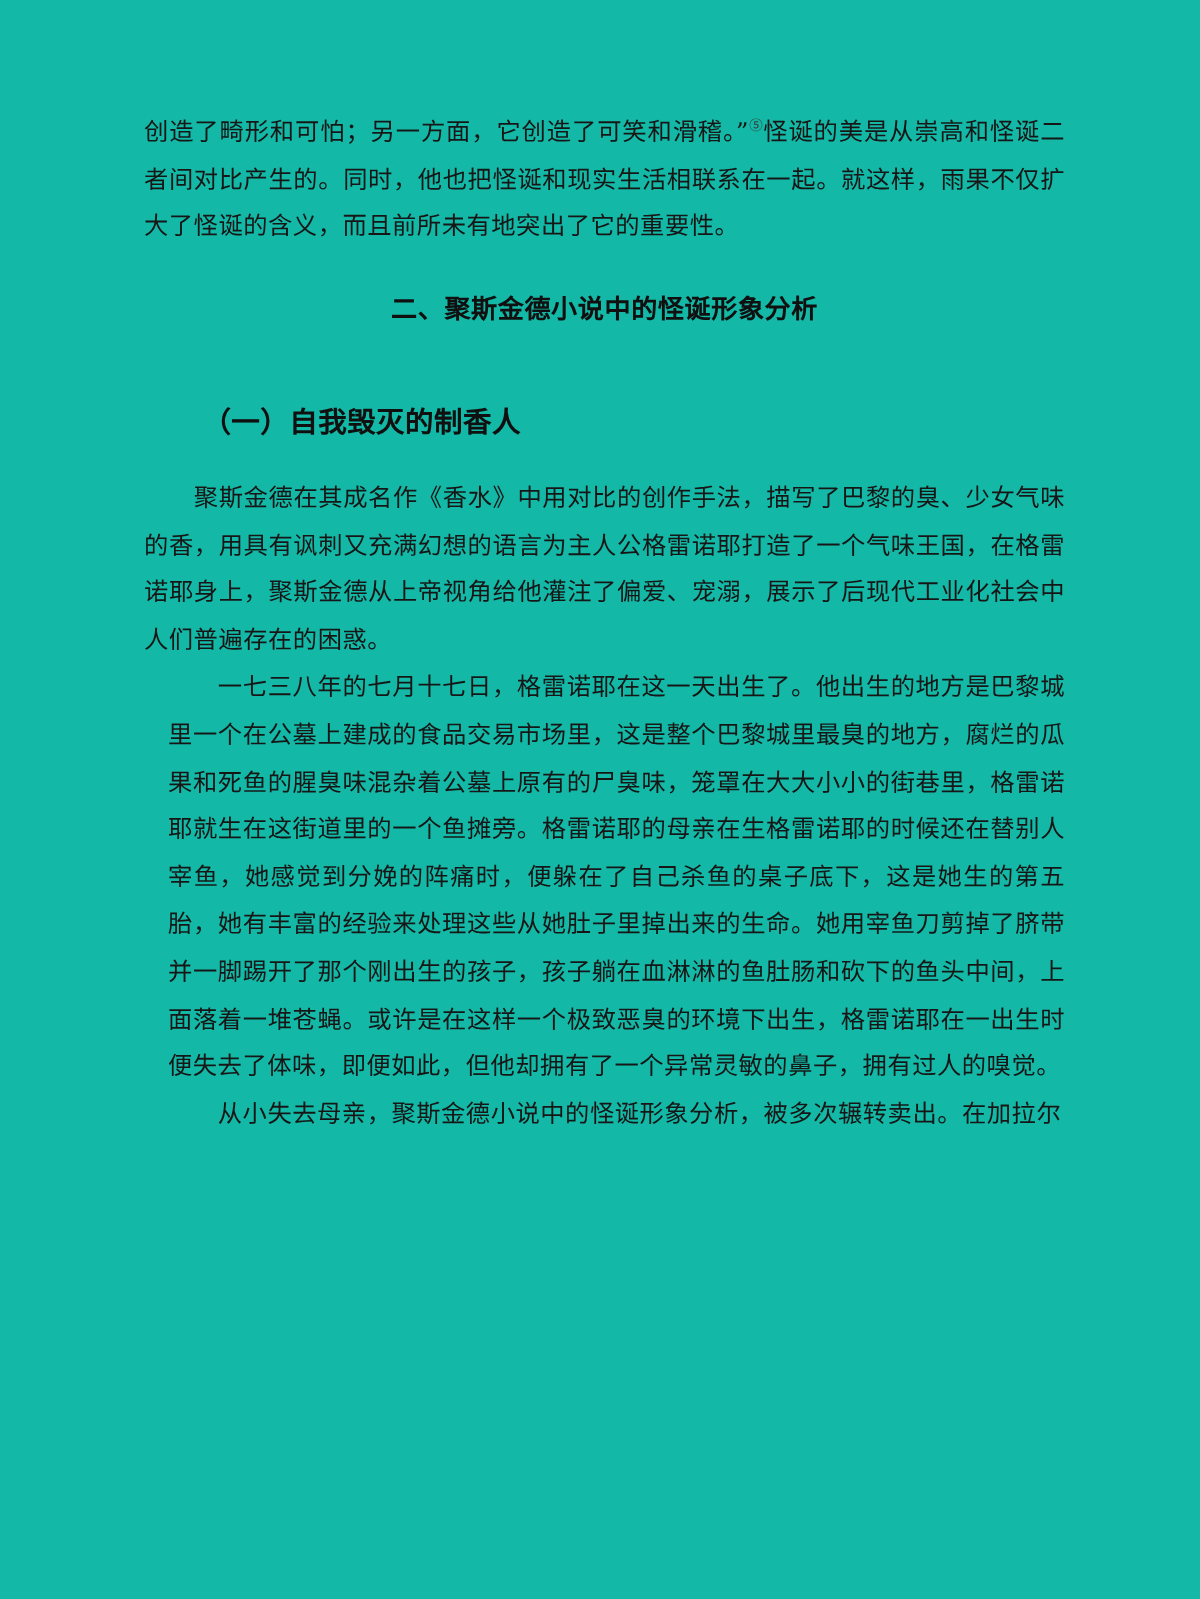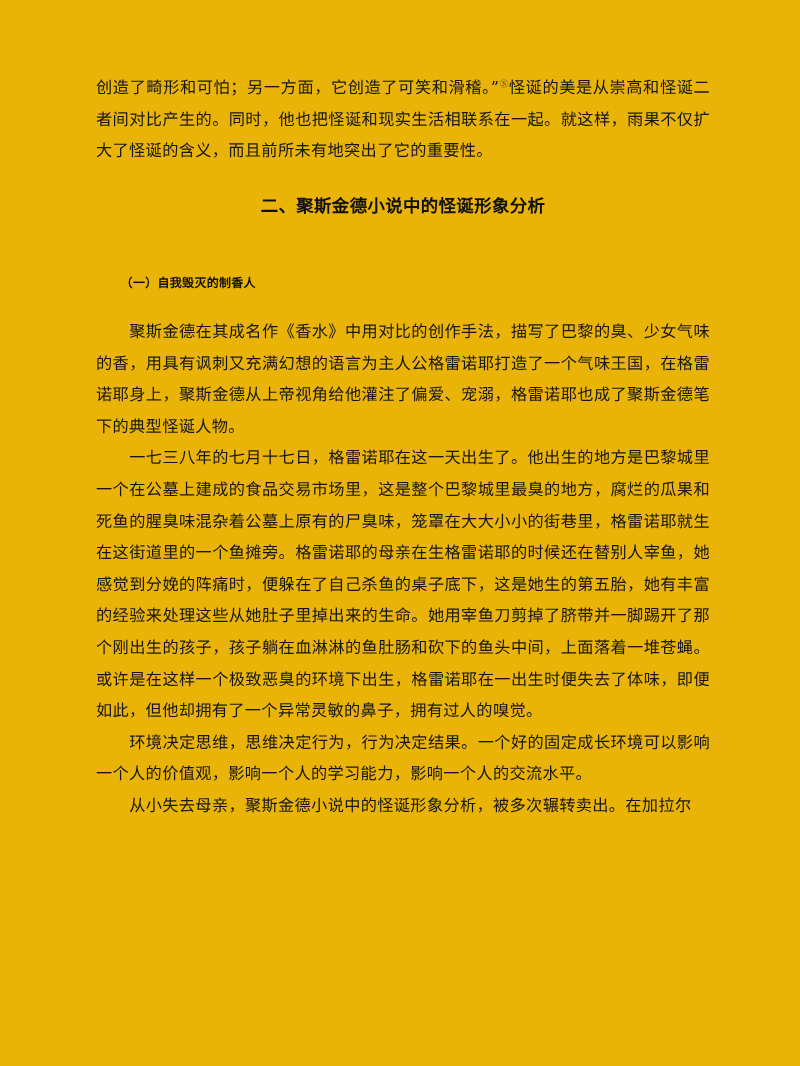--- a/index.html
+++ b/index.html
@@ -14,21 +14,21 @@
     overflow: hidden;
     font-family: "DejaVu Serif", "Liberation Serif", serif;
     color: #1a1a1a;
     -webkit-font-smoothing: antialiased;
   }
 
   .page {
     position: relative;
     width: 800px;
     height: 1066px;
-    background: #eab308;
+    background: #14b8a6;
     box-sizing: border-box;
     padding: 12px;
   }
 
   .content {
     position: absolute;
     left: 96px;
     top: 72px;
     width: 614px;
   }
@@ -43,20 +43,21 @@
     letter-spacing: 0.35px;
     margin: 0;
     color: #161616;
     text-indent: 0;
   }
   .para.indent {
     text-indent: 2.05em;
   }
   .para + .para {
     margin-top: 0;
+    margin-left: 16px;
   }
 
   
   .para-block {
     margin-bottom: 0;
   }
 
   
   .heading-main {
     font-family: Liberation Sans, sans-serif;
@@ -64,22 +65,22 @@
     font-weight: bold;
     text-align: center;
     line-height: 31.6px;
     letter-spacing: 0.4px;
     color: #101010;
     margin: 0;
   }
 
   
   .heading-sub {
-    font-family: Liberation Sans, sans-serif;
-    font-size: 12px;
+    font-family: Liberation Mono, monospace;
+    font-size: 19px;
     font-weight: bold;
     text-align: left;
     line-height: 31.6px;
     letter-spacing: 0.3px;
     color: #101010;
     margin: 0;
     text-indent: 2.05em;
   }
 
   
@@ -110,19 +111,18 @@
 
     <div class="gap-sm"></div>
 
 
     <div class="gap-lg"></div>
 
     <h3 class="heading-sub">（一）自我毁灭的制香人</h3>
 
     <div class="gap-sm"></div>
 
-    <p class="para indent">聚斯金德在其成名作《香水》中用对比的创作手法，描写了巴黎的臭、少女气味的香，用具有讽刺又充满幻想的语言为主人公格雷诺耶打造了一个气味王国，在格雷诺耶身上，聚斯金德从上帝视角给他灌注了偏爱、宠溺，格雷诺耶也成了聚斯金德笔下的典型怪诞人物。</p>
+    <p class="para indent">聚斯金德在其成名作《香水》中用对比的创作手法，描写了巴黎的臭、少女气味的香，用具有讽刺又充满幻想的语言为主人公格雷诺耶打造了一个气味王国，在格雷诺耶身上，聚斯金德从上帝视角给他灌注了偏爱、宠溺，展示了后现代工业化社会中人们普遍存在的困惑。</p>
     <p class="para indent">一七三八年的七月十七日，格雷诺耶在这一天出生了。他出生的地方是巴黎城里一个在公墓上建成的食品交易市场里，这是整个巴黎城里最臭的地方，腐烂的瓜果和死鱼的腥臭味混杂着公墓上原有的尸臭味，笼罩在大大小小的街巷里，格雷诺耶就生在这街道里的一个鱼摊旁。格雷诺耶的母亲在生格雷诺耶的时候还在替别人宰鱼，她感觉到分娩的阵痛时，便躲在了自己杀鱼的桌子底下，这是她生的第五胎，她有丰富的经验来处理这些从她肚子里掉出来的生命。她用宰鱼刀剪掉了脐带并一脚踢开了那个刚出生的孩子，孩子躺在血淋淋的鱼肚肠和砍下的鱼头中间，上面落着一堆苍蝇。或许是在这样一个极致恶臭的环境下出生，格雷诺耶在一出生时便失去了体味，即便如此，但他却拥有了一个异常灵敏的鼻子，拥有过人的嗅觉。</p>
-    <p class="para indent">环境决定思维，思维决定行为，行为决定结果。一个好的固定成长环境可以影响一个人的价值观，影响一个人的学习能力，影响一个人的交流水平。</p>
     <p class="para indent">从小失去母亲，聚斯金德小说中的怪诞形象分析，被多次辗转卖出。在加拉尔</p>
 
   </div>
 </div>
 
 </body></html>

